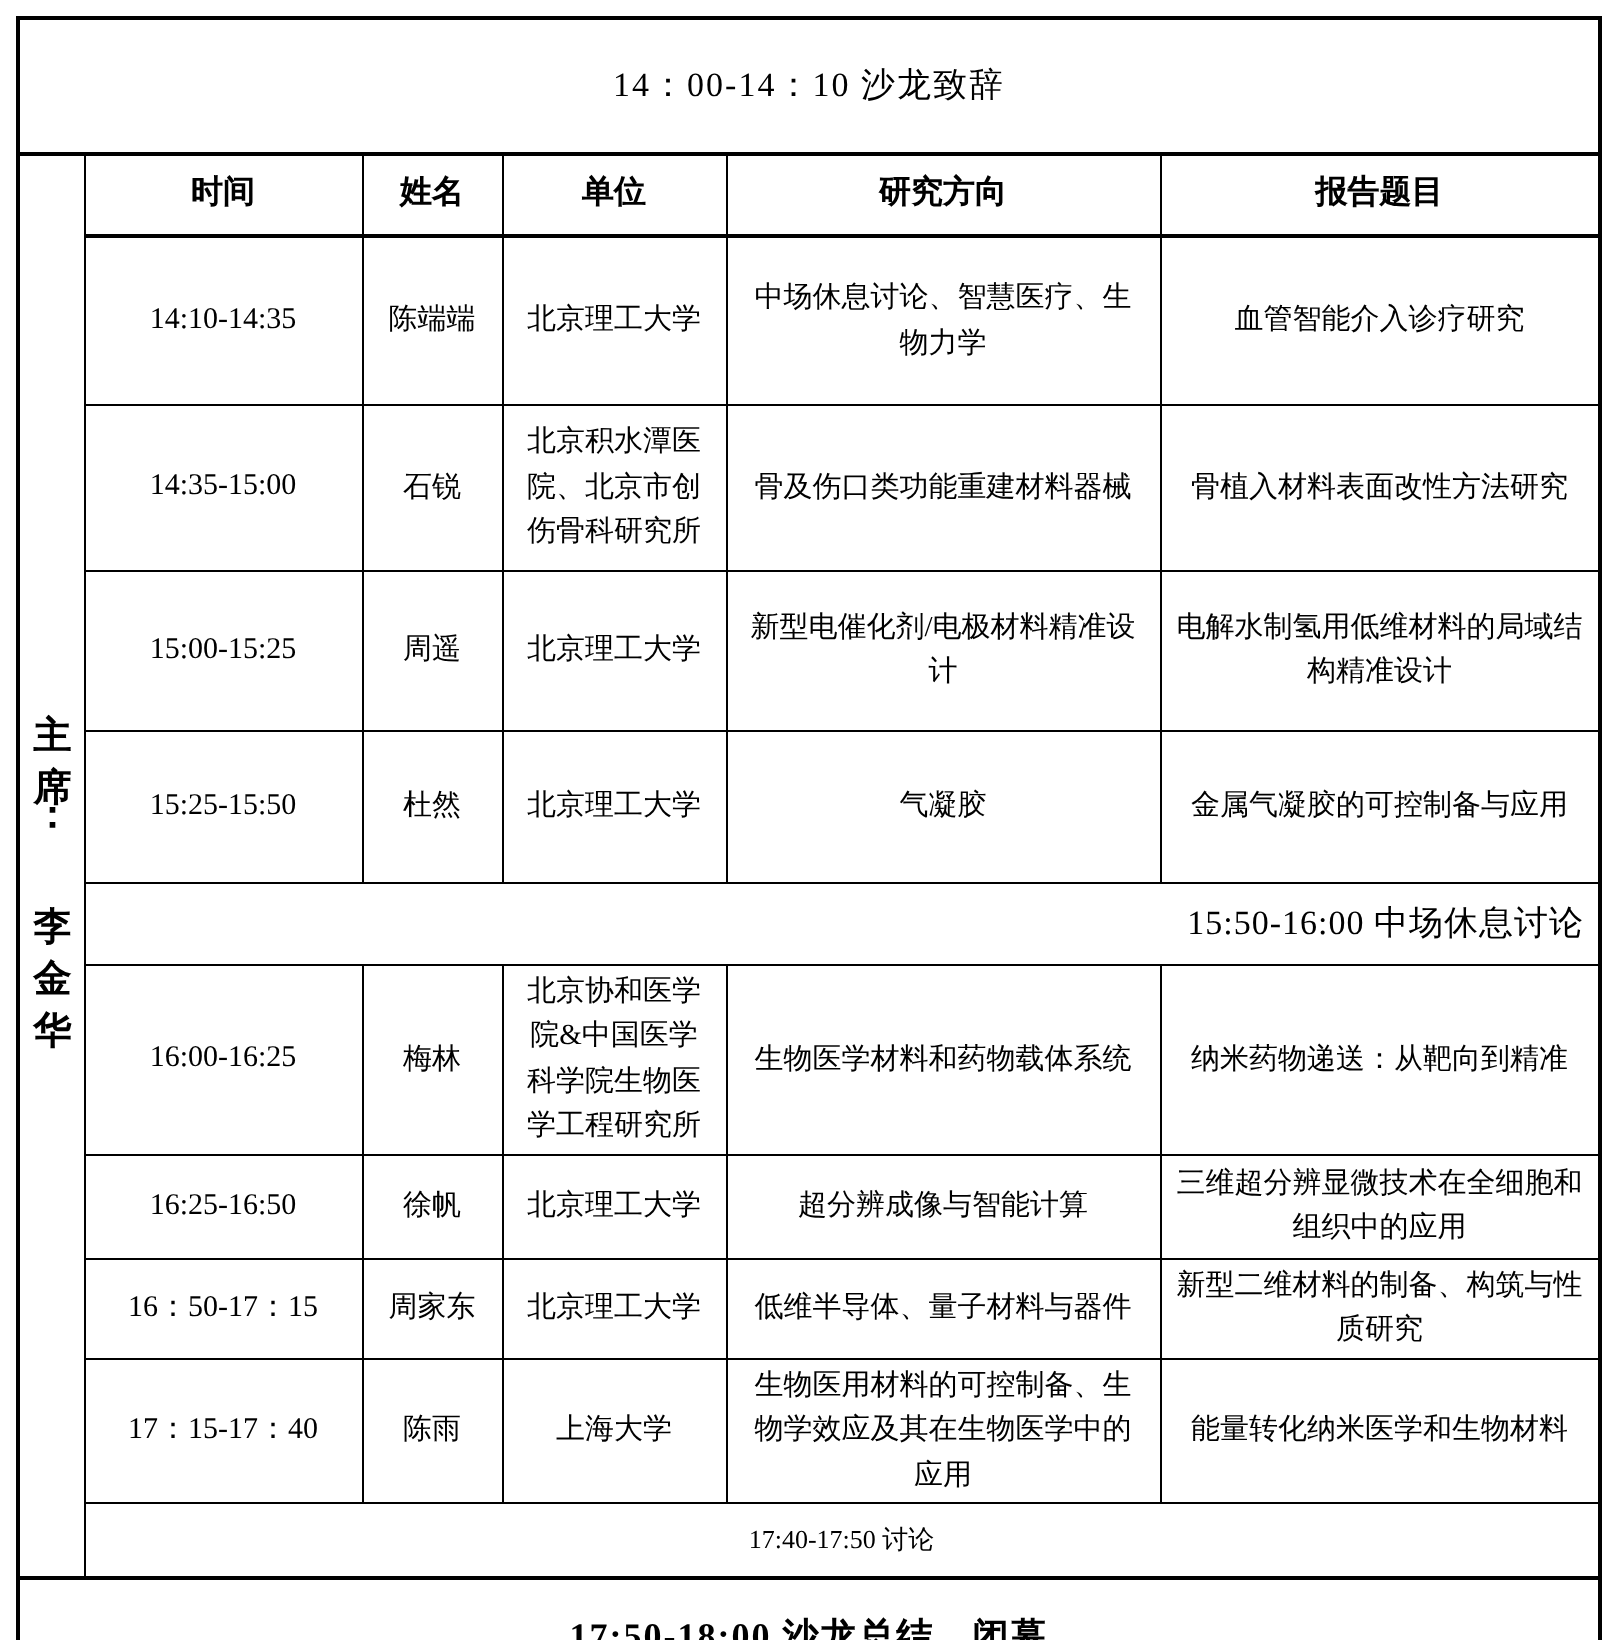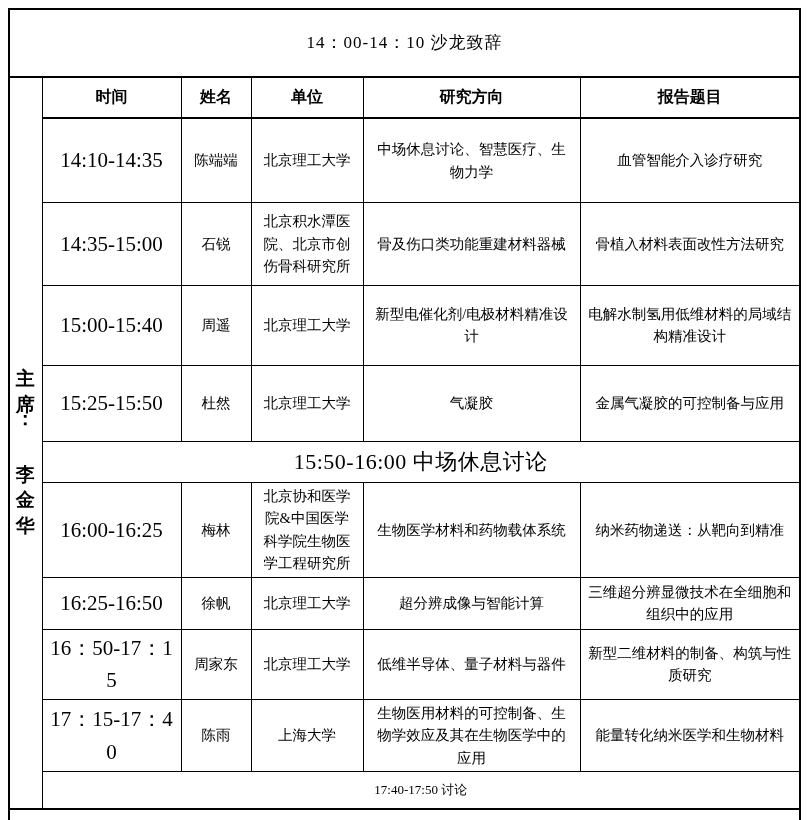--- a/index.html
+++ b/index.html
@@ -46,22 +46,23 @@
     letter-spacing: 1px;
     border-bottom: 2px solid #000000;
     padding: 20px 6px;
   }
   tr.header-row td {
     font-weight: bold;
     font-size: 16px;
     border-bottom: 2px solid #000000;
   }
   tr.break-row td {
-    font-size: 22px;
+    font-size: 17px;
     letter-spacing: 0.5px;
+    text-align: right;
   }
   tr.discussion-row td {
     font-size: 13px;
     padding: 1px 6px;
     line-height: 1.4;
   }
   tr.closing-row td {
     font-weight: bold;
     font-size: 18px;
     border-top: 2px solid #000000;
@@ -73,21 +74,21 @@
   .chair-text {
     writing-mode: vertical-rl;
     text-orientation: upright;
     display: inline-block;
     font-weight: bold;
     font-size: 19px;
     letter-spacing: 26px;
     line-height: 1;
     margin: 0 auto;
   }
-  td.time-cell { font-size: 21px; }
+  td.time-cell { font-size: 15px; }
 </style>
 </head>
 <body>
 
 <div class="schedule-wrap">
   <table class="schedule">
     <colgroup>
       <col class="c-chair">
         <col class="c-time">
         <col class="c-name">
@@ -122,21 +123,21 @@
 
     <tr style="height:83px;">
       <td class="time-cell">14:35-15:00</td>
       <td>石锐</td>
       <td>北京积水潭医院、北京市创伤骨科研究所</td>
       <td>骨及伤口类功能重建材料器械</td>
       <td>骨植入材料表面改性方法研究</td>
     </tr>
 
     <tr style="height:80px;">
-      <td class="time-cell">15:00-15:40</td>
+      <td class="time-cell">15:00-15:25</td>
       <td>周遥</td>
       <td>北京理工大学</td>
       <td>新型电催化剂/电极材料精准设计</td>
       <td>电解水制氢用低维材料的局域结构精准设计</td>
     </tr>
 
     <tr style="height:76px;font-family:Liberation Serif, serif;">
       <td class="time-cell">15:25-15:50</td>
       <td>杜然</td>
       <td>北京理工大学</td>

